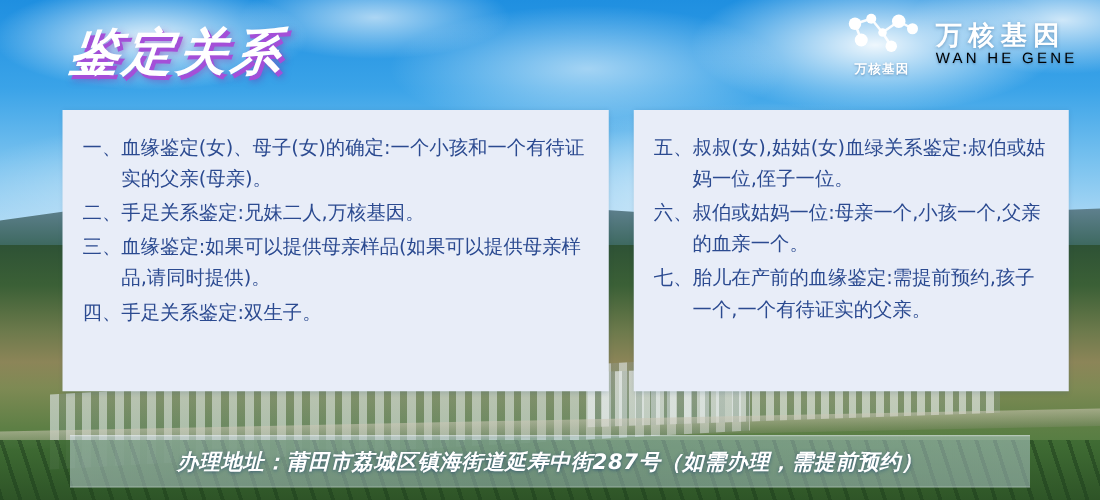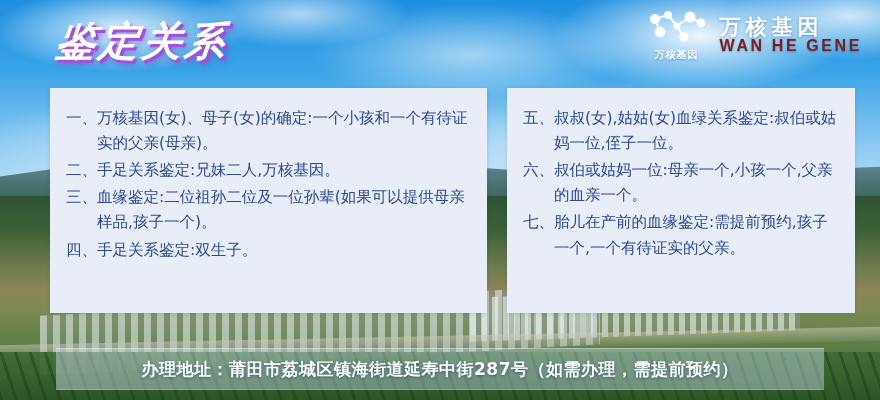--- a/index.html
+++ b/index.html
@@ -82,21 +82,21 @@
   .brand-mark-text{
     font-size:10px;color:#ffffff;letter-spacing:1px;font-weight:bold;
     text-shadow:0 1px 2px rgba(40,90,140,.55);
   }
   .brand-words{display:flex;flex-direction:column;justify-content:center;line-height:1.05;}
   .brand-cn{
     font-size:21px;font-weight:bold;color:#ffffff;letter-spacing:5px;
     text-shadow:0 1px 3px rgba(40,90,140,.5);
   }
   .brand-en{
-    font-size:16px;color:#7f1d1d;letter-spacing:2.6px;font-weight:bold;
+    font-size:12px;color:#000000;letter-spacing:2.6px;font-weight:normal;
     text-shadow:0 1px 2px rgba(40,90,140,.5);
   }
 
   
   .panels{
     position:absolute;left:50px;top:88px;width:805px;height:225px;
     display:flex;gap:20px;
   }
   .panel{
     background:#e8edf8;
@@ -123,20 +123,21 @@
     background:linear-gradient(90deg, rgba(210,226,240,.46), rgba(195,218,236,.40) 45%, rgba(205,224,240,.44));
     border-top:1px solid rgba(255,255,255,.35);
     border-bottom:1px solid rgba(255,255,255,.22);
     display:flex;align-items:center;justify-content:center;
   }
   .addr-text{
     color:#ffffff;font-size:17px;letter-spacing:.5px;font-weight:bold;
     text-shadow:0 1px 3px rgba(25,65,110,.65);
     font-family:"DejaVu Sans","Liberation Sans",sans-serif;
     white-space:nowrap;
+    font-style:italic;
   }
 </style>
 </head>
 <body>
 
 <div id="poster">
 
   <div class="bg-sky"></div>
   <div class="bg-hills"></div>
   <div class="bg-land"></div>
@@ -176,29 +177,29 @@
       <span class="brand-cn">万核基因</span>
       <span class="brand-en">WAN HE GENE</span>
     </div>
   </div>
 
   <div class="panels">
 
     <div class="panel panel-left">
       <div class="item">
         <span class="item-num">一、</span>
-        <span class="item-text">万核基因(女)、母子(女)的确定:一个小孩和一个有待证实的父亲(母亲)。</span>
+        <span class="item-text">血缘鉴定(女)、母子(女)的确定:一个小孩和一个有待证实的父亲(母亲)。</span>
       </div>
       <div class="item">
         <span class="item-num">二、</span>
         <span class="item-text">手足关系鉴定:兄妹二人,万核基因。</span>
       </div>
       <div class="item">
         <span class="item-num">三、</span>
-        <span class="item-text">血缘鉴定:二位祖孙二位及一位孙辈(如果可以提供母亲样品,孩子一个)。</span>
+        <span class="item-text">血缘鉴定:如果可以提供母亲样品(如果可以提供母亲样品,请同时提供)。</span>
       </div>
       <div class="item">
         <span class="item-num">四、</span>
         <span class="item-text">手足关系鉴定:双生子。</span>
       </div>
     </div>
 
     <div class="panel panel-right">
       <div class="item">
         <span class="item-num">五、</span>

